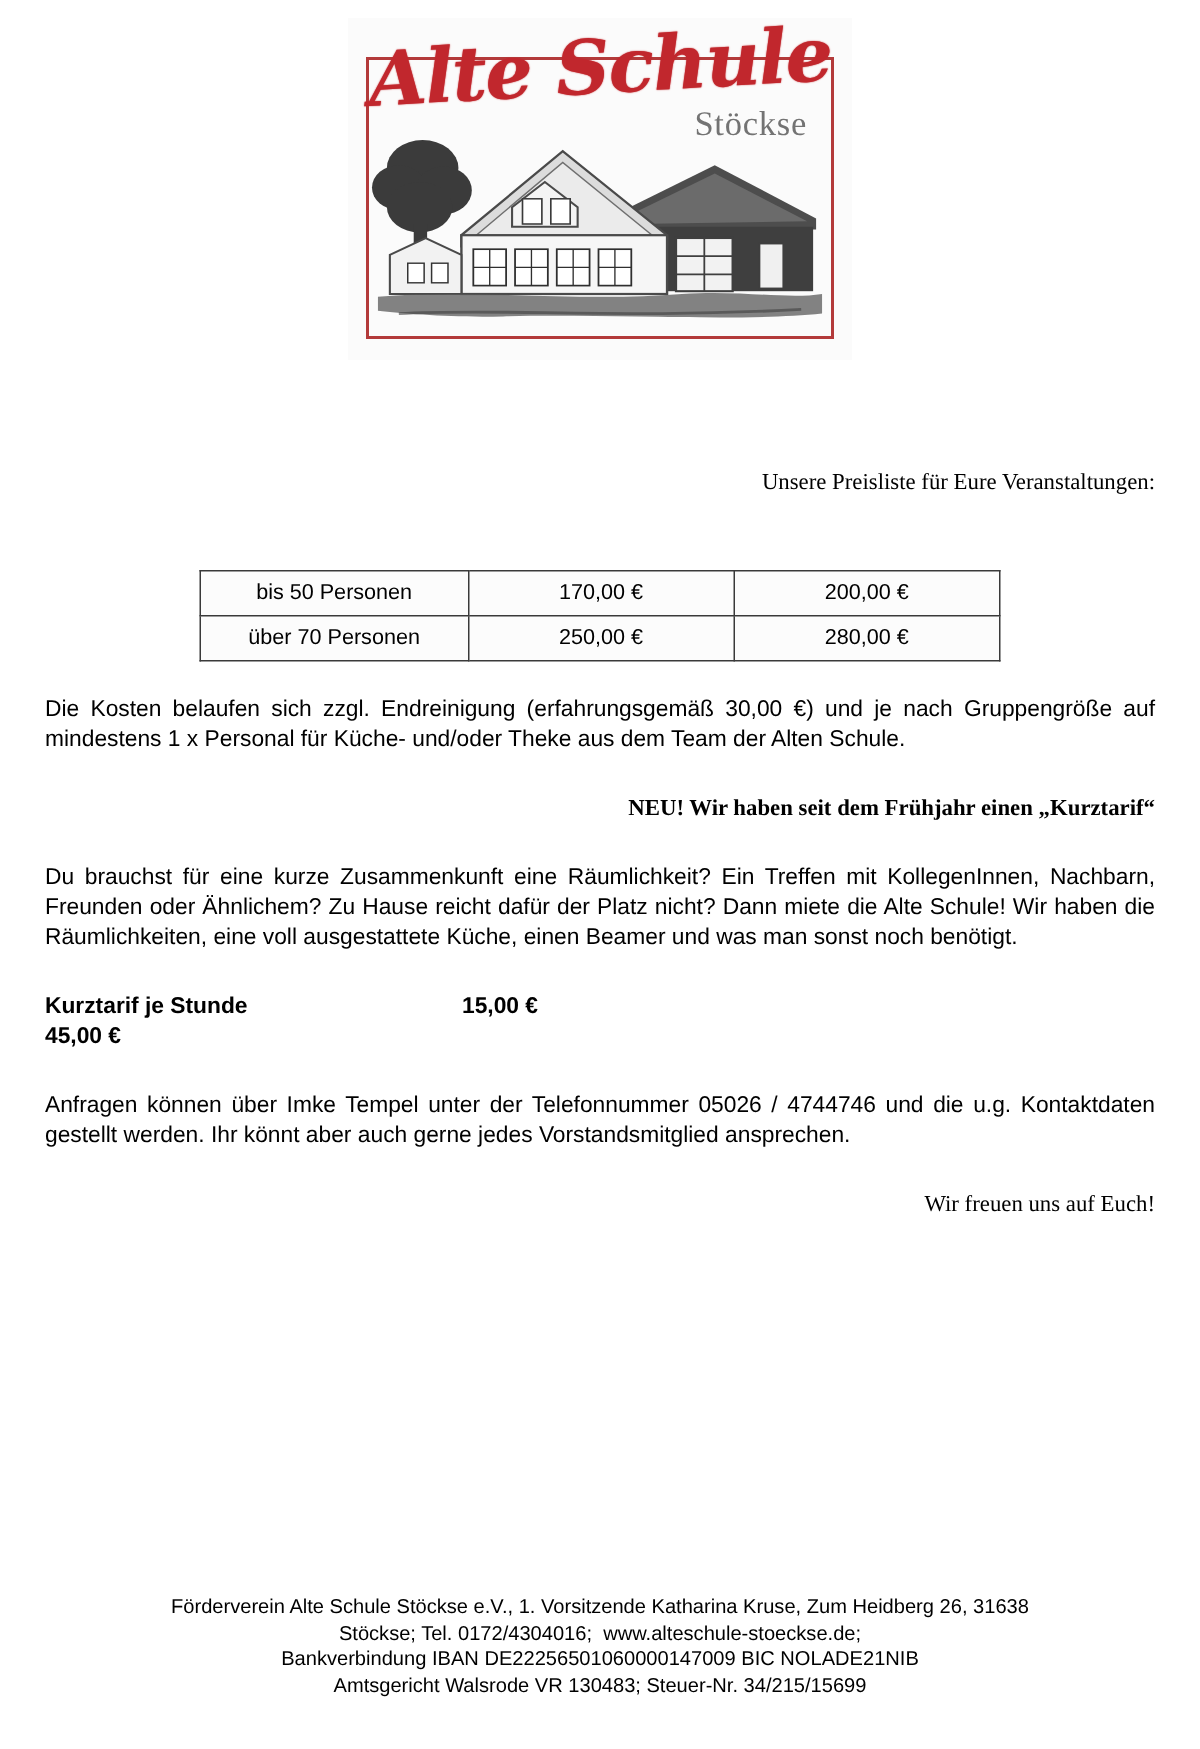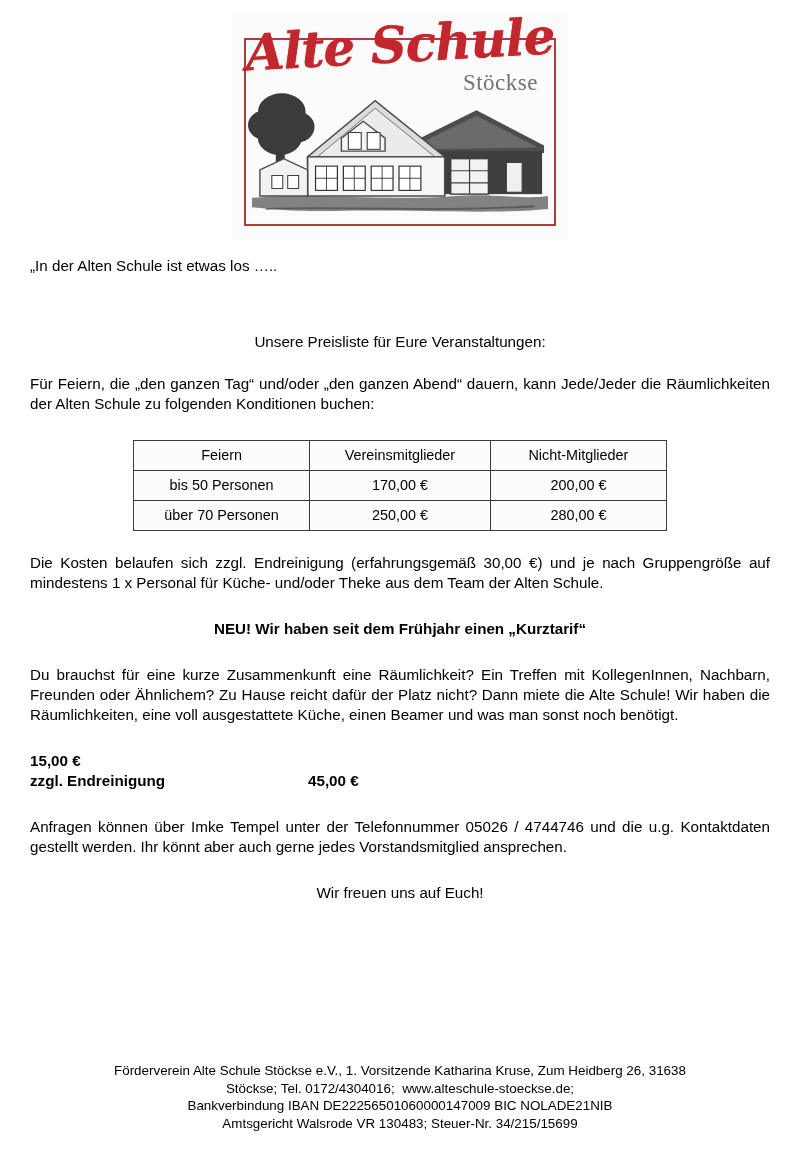--- a/index.html
+++ b/index.html
@@ -76,21 +76,21 @@
     left: 30px;
     right: 30px;
     top: 256px;
   }
   p.para {
     margin: 0;
     font-size: 15.2px;
     line-height: 20px;
     text-align: justify;
   }
-  p.para.nojust { text-align: center; }
+  p.para.nojust { text-align: right; font-family: Liberation Serif, serif; }
   .sp-22 { height: 22px; }
   .sp-26 { height: 26px; }
   .sp-30 { height: 30px; }
 
   .line-quote { font-size: 15.2px; line-height: 20px; }
   .line-right {
     font-size: 15.2px;
     line-height: 20px;
     padding-left: 360px;
   }
@@ -202,43 +202,36 @@
       <path d="M20 134 C90 130 170 138 290 131" stroke="#3f3f3f" stroke-width="2" fill="none" opacity="0.6"></path>
     </svg>
   </div>
 
   <div class="logo-script">Alte Schule</div>
   <div class="logo-sub">Stöckse</div>
 </div>
 
 <div class="content">
 
-  <div class="line-quote">„In der Alten Schule ist etwas los …..</div>
 
   <div class="sp-30"></div>
 
 
   <div class="sp-26"></div>
 
   <p class="para nojust">Unsere Preisliste für Eure Veranstaltungen:</p>
 
   <div class="sp-22"></div>
 
-  <p class="para">Für Feiern, die „den ganzen Tag“ und/oder „den ganzen Abend“ dauern, kann Jede/Jeder die Räumlichkeiten der Alten Schule zu folgenden Konditionen buchen:</p>
 
   <div class="sp-26"></div>
 
   <div class="table-zone">
     <table class="prices">
       <tbody>
-        <tr>
-          <td class="c0">Feiern</td>
-          <td class="c1">Vereinsmitglieder</td>
-          <td class="c2">Nicht-Mitglieder</td>
-        </tr>
         <tr>
           <td class="c0">bis 50 Personen</td>
           <td class="c1">170,00 €</td>
           <td class="c2">200,00 €</td>
         </tr>
         <tr>
           <td class="c0">über 70 Personen</td>
           <td class="c1">250,00 €</td>
           <td class="c2">280,00 €</td>
         </tr>
@@ -254,24 +247,24 @@
 
   <p class="para nojust bold">NEU! Wir haben seit dem Frühjahr einen „Kurztarif“</p>
 
   <div class="sp-26"></div>
 
   <p class="para">Du brauchst für eine kurze Zusammenkunft eine Räumlichkeit? Ein Treffen mit KollegenInnen, Nachbarn, Freunden oder Ähnlichem? Zu Hause reicht dafür der Platz nicht? Dann miete die Alte Schule! Wir haben die Räumlichkeiten, eine voll ausgestattete Küche, einen Beamer und was man sonst noch benötigt.</p>
 
   <div class="sp-26"></div>
 
   <div class="tariff-row">
+    <span class="tariff-label">Kurztarif je Stunde</span>
     <span class="tariff-value">15,00 €</span>
   </div>
   <div class="tariff-row">
-    <span class="tariff-label">zzgl. Endreinigung</span>
     <span class="tariff-value">45,00 €</span>
   </div>
 
   <div class="sp-26"></div>
 
   <p class="para">Anfragen können über Imke Tempel unter der Telefonnummer 05026 / 4744746 und die u.g. Kontaktdaten gestellt werden. Ihr könnt aber auch gerne jedes Vorstandsmitglied ansprechen.</p>
 
   <div class="sp-26"></div>
 
   <p class="para nojust">Wir freuen uns auf Euch!</p>

